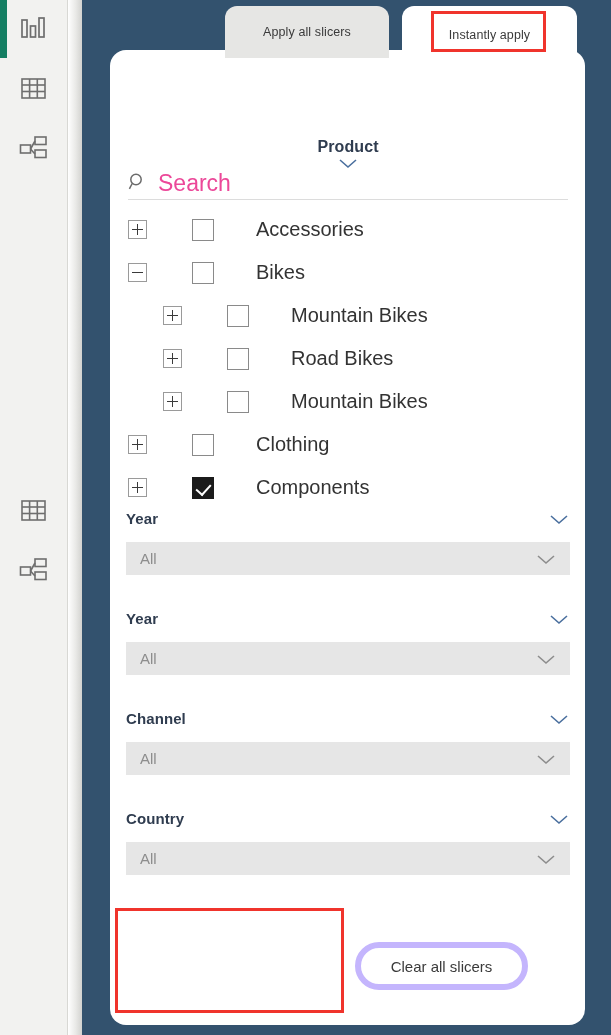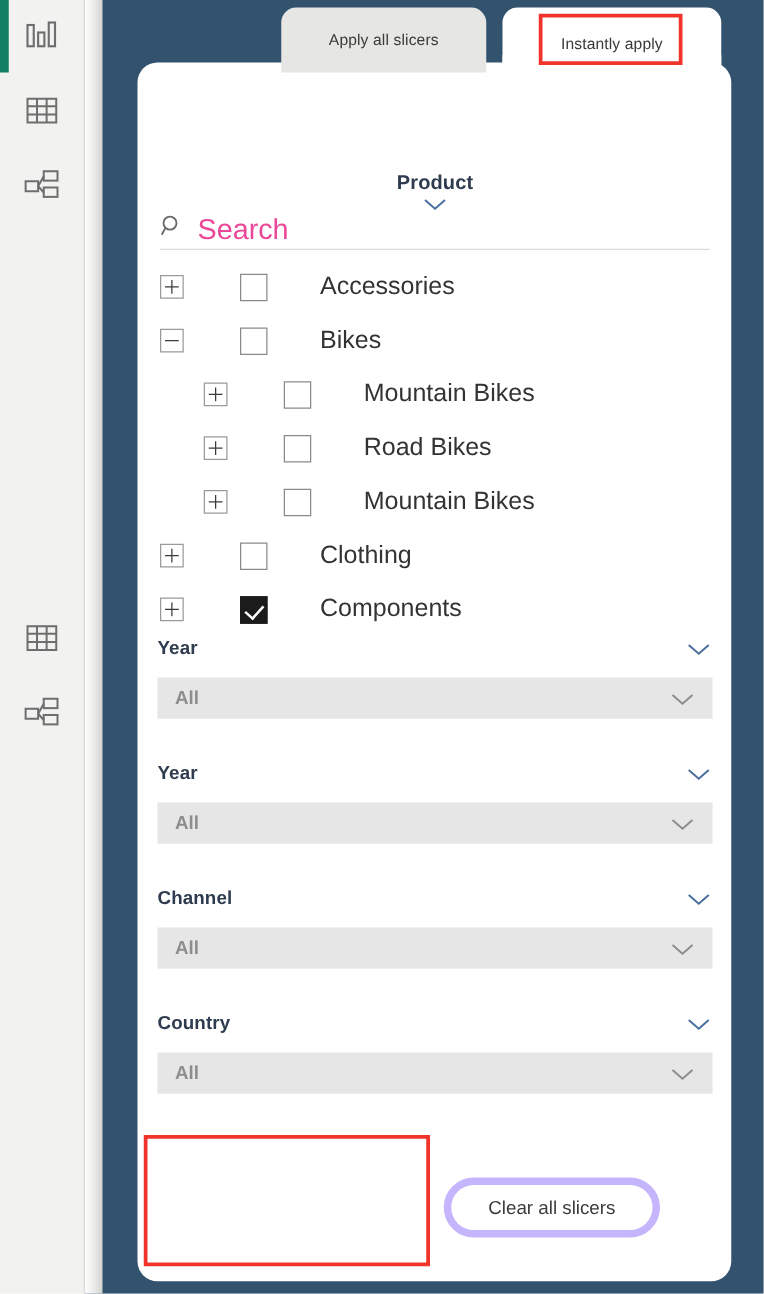--- a/index.html
+++ b/index.html
@@ -243,21 +243,21 @@
     background: #e6e6e6;
     display: flex;
     align-items: center;
     justify-content: space-between;
     padding: 0 13px 0 14px;
     cursor: pointer;
   }
   .dropdown-value {
     font-size: 15px;
     color: #8d8d8d;
-    font-weight: 700;
+    font-weight: 400;
   }
 
   
   #clear-all-slicers {
     position: absolute;
     left: 245px; top: 892px;
     width: 173px; height: 48px;
     border: 6px solid #c4b5fd;
     border-radius: 26px;
     background: #ffffff;

